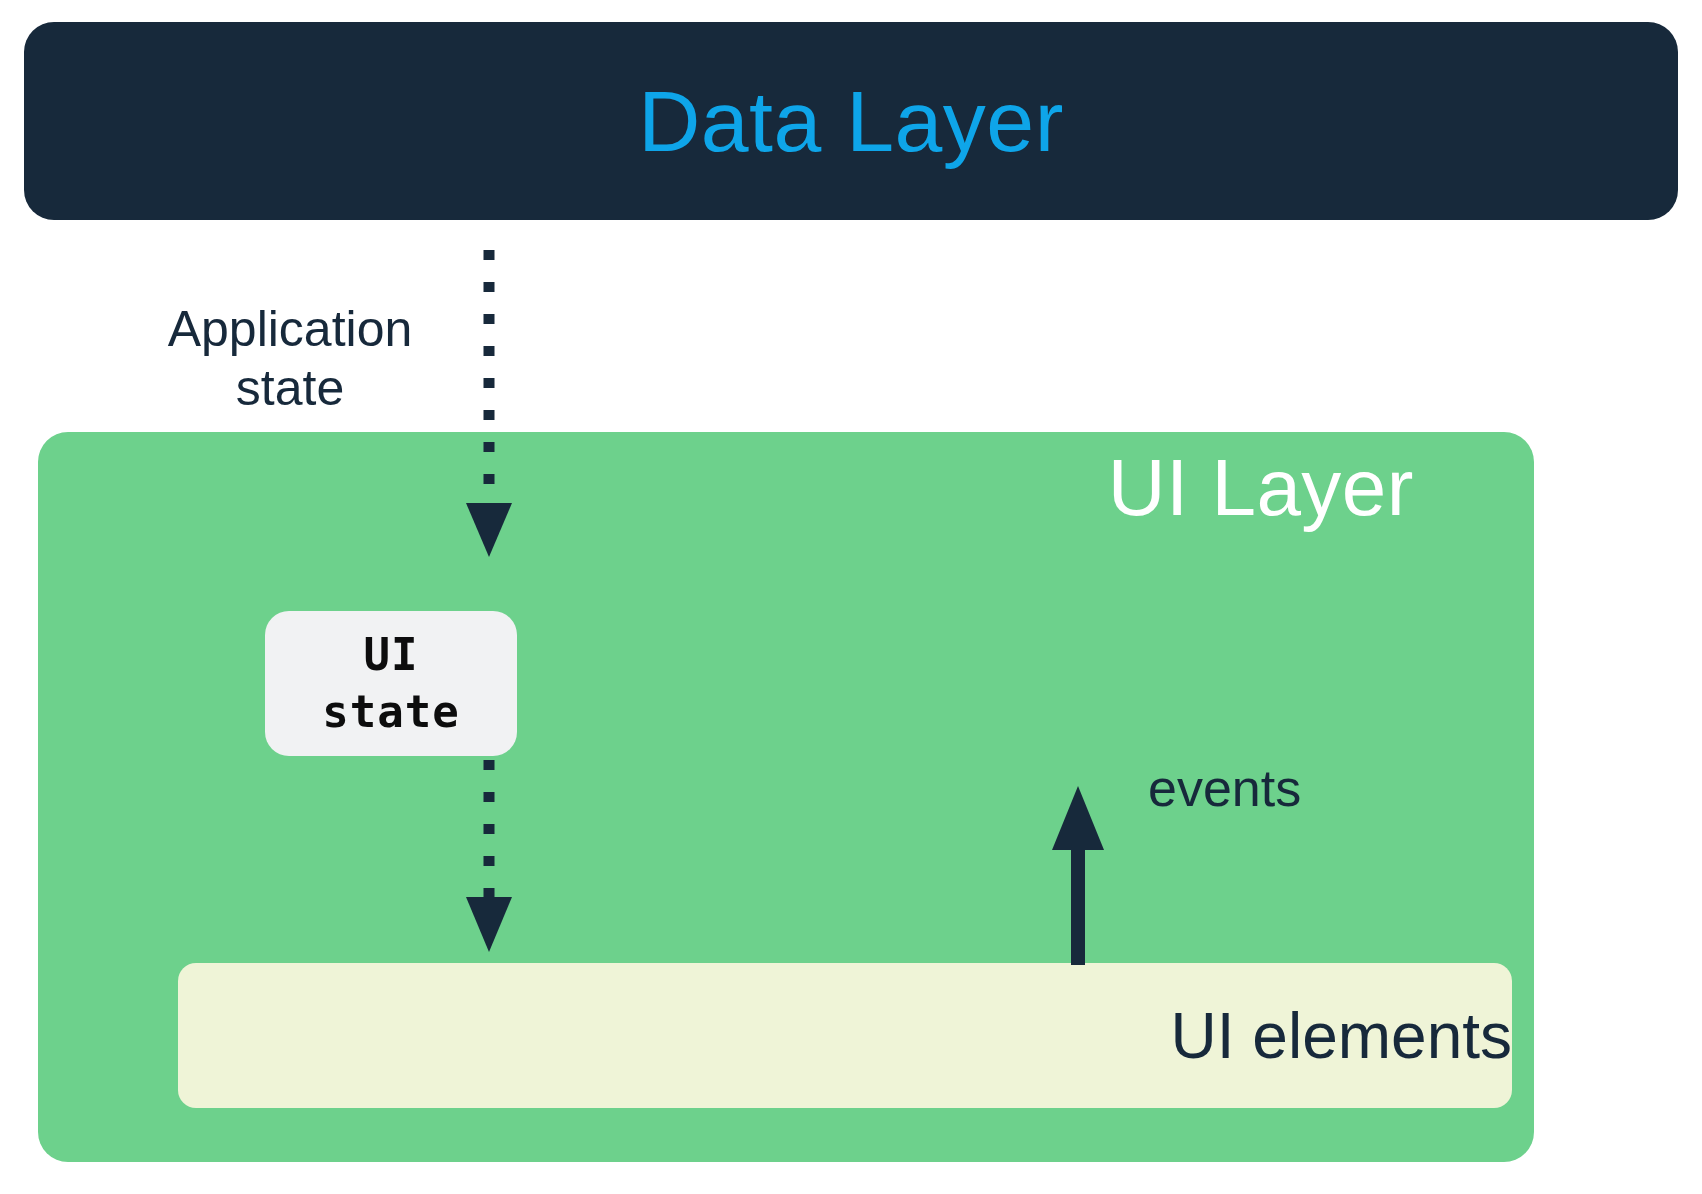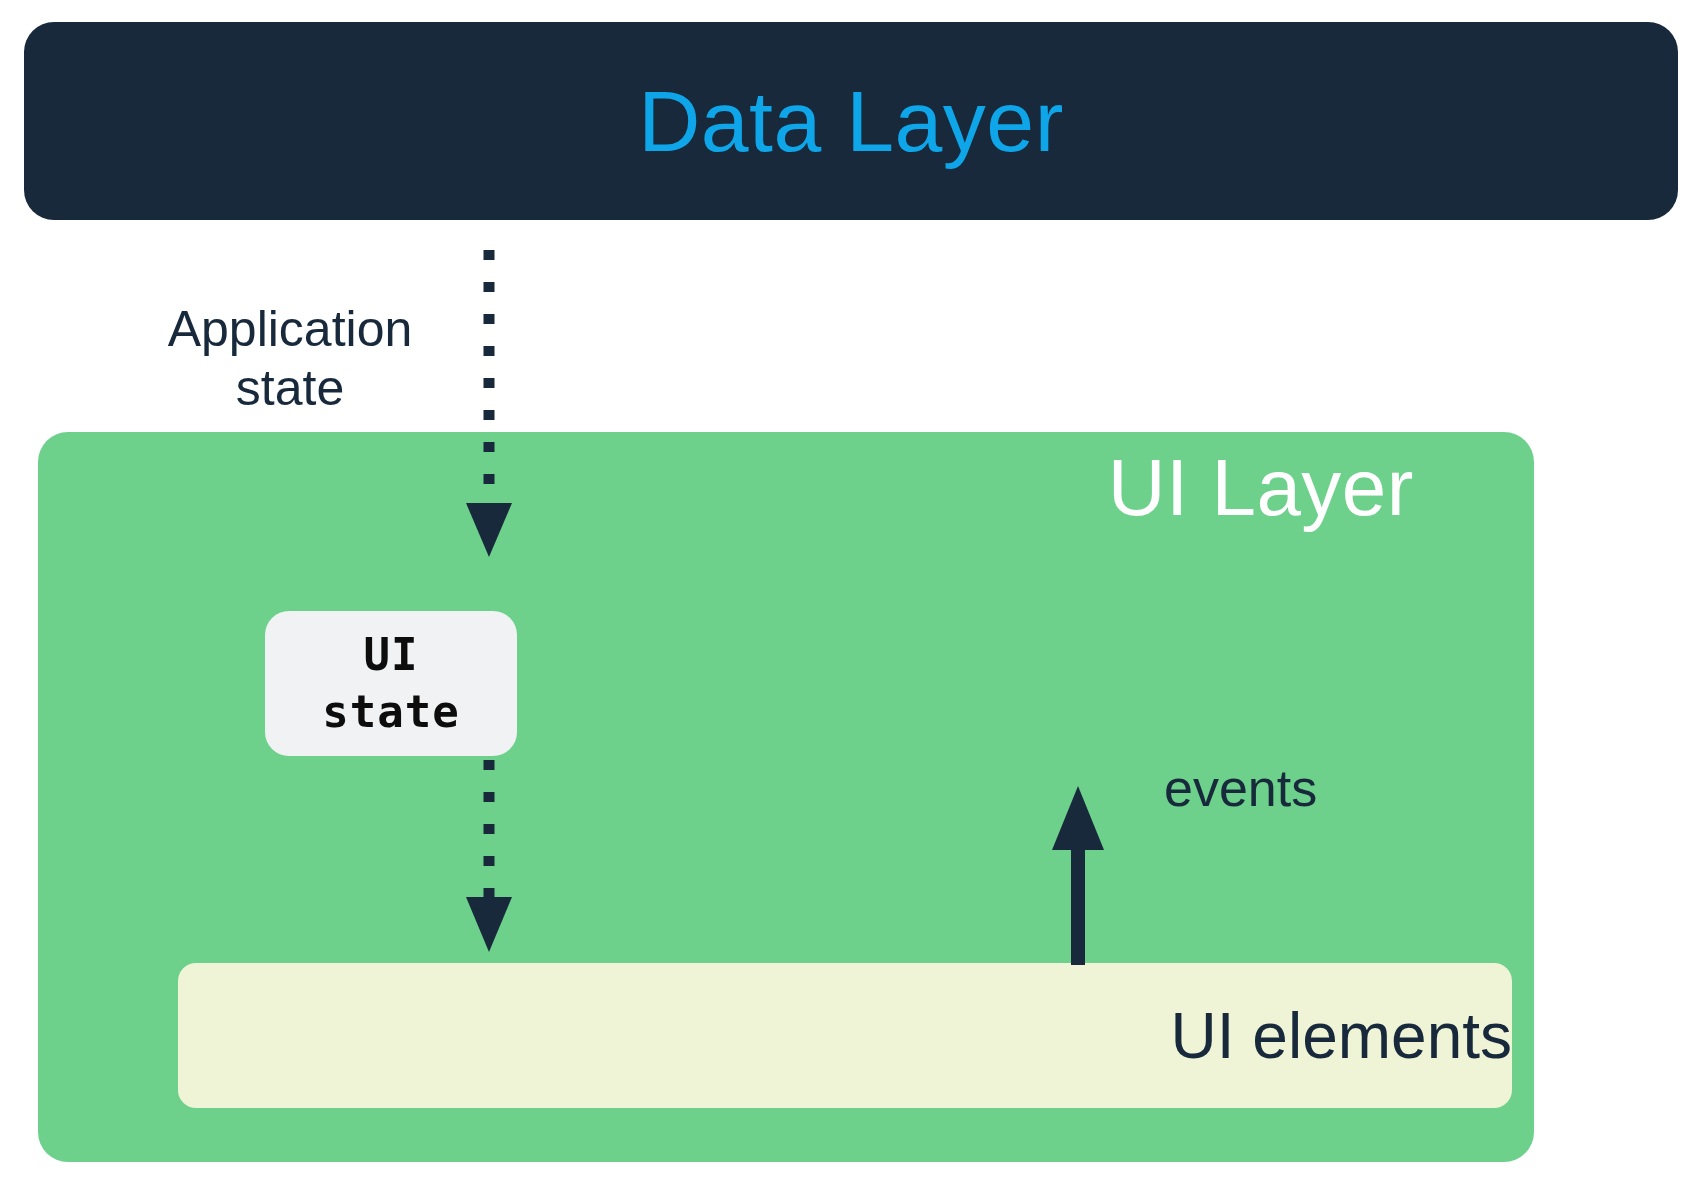--- a/index.html
+++ b/index.html
@@ -144,21 +144,20 @@
 
   
   .events-label {
     position: absolute;
     left: 1148px;
     top: 762px;
     color: #17293b;
     font-size: 52px;
     line-height: 1;
     font-weight: 400;
-    margin-left: 16px;
   }
 
   
   .arrow-layer {
     position: absolute;
     left: 0;
     top: 0;
     width: 1702px;
     height: 1194px;
     pointer-events: none;

